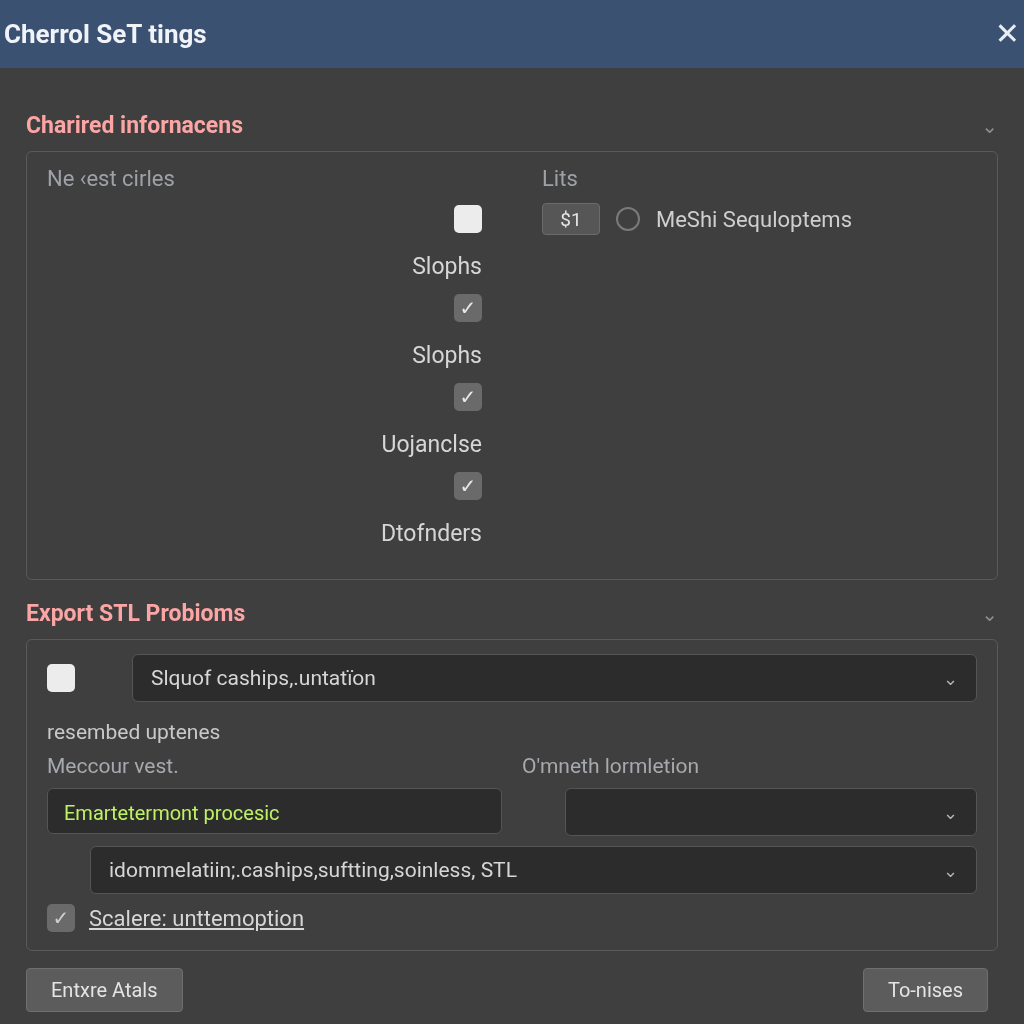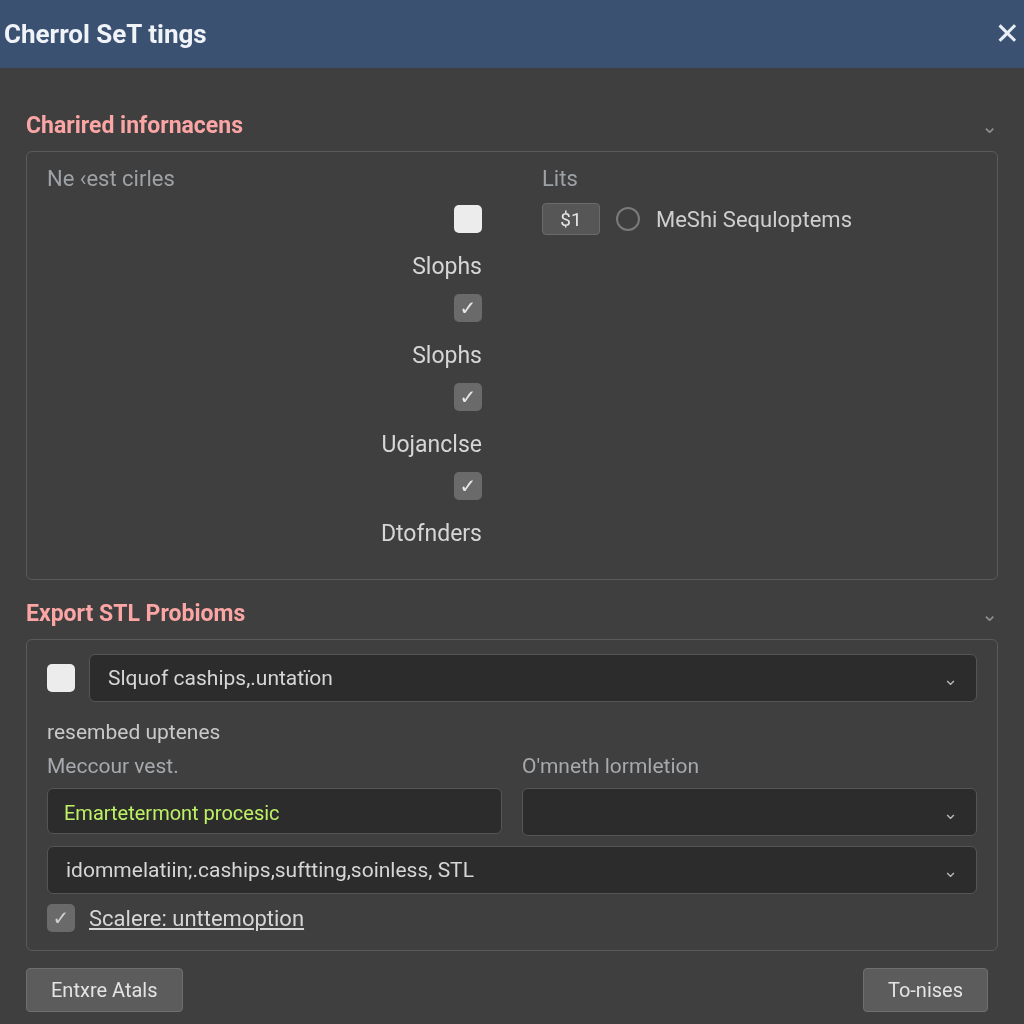--- a/index.html
+++ b/index.html
@@ -118,20 +118,21 @@
   border-radius: 6px;
   height: 48px;
   display: flex;
   align-items: center;
   justify-content: space-between;
   padding: 0 18px;
   font-size: 21px;
   color: #d6d6d6;
   cursor: pointer;
   margin-bottom: 10px;
+  margin-left: 43px;
 }
 .dropdown .chev-d { color: #b5b5b5; font-size: 18px; }
 .pair {
   display: flex;
   gap: 20px;
   margin-bottom: 10px;
 }
 .pair-col { flex: 1; }
 .field-label { color: #a6a9ad; font-size: 21px; margin-bottom: 10px; }
 .textfield {

